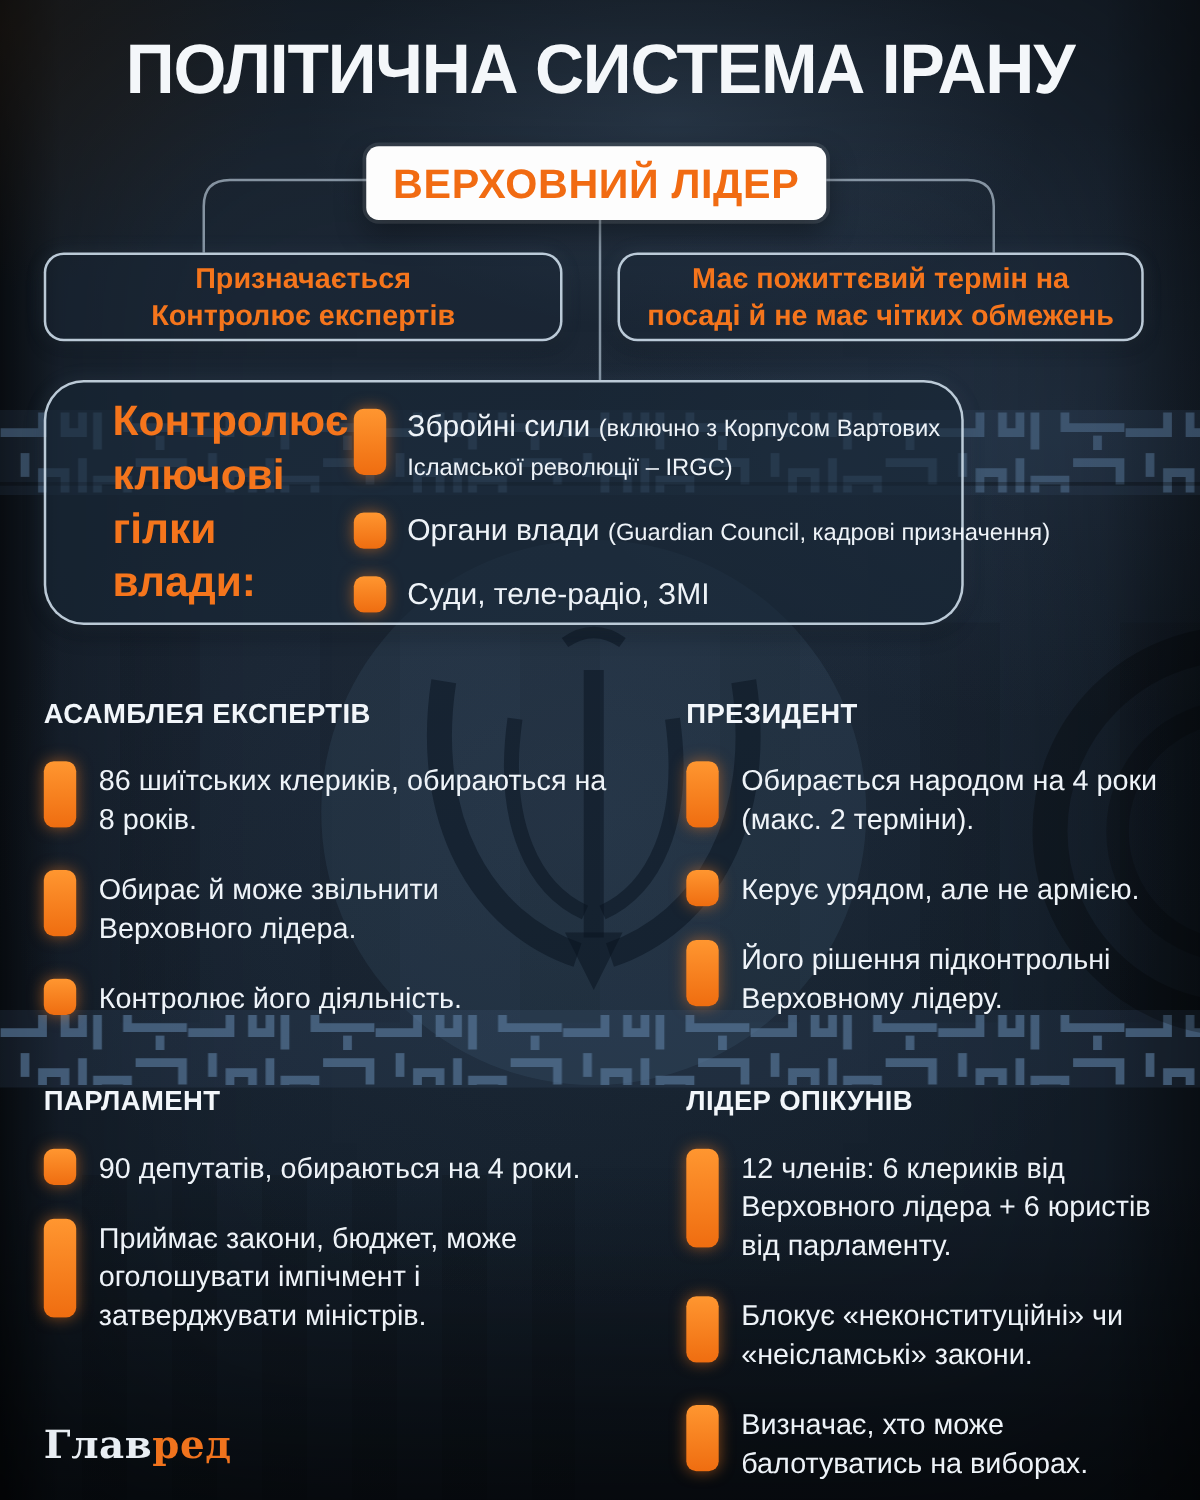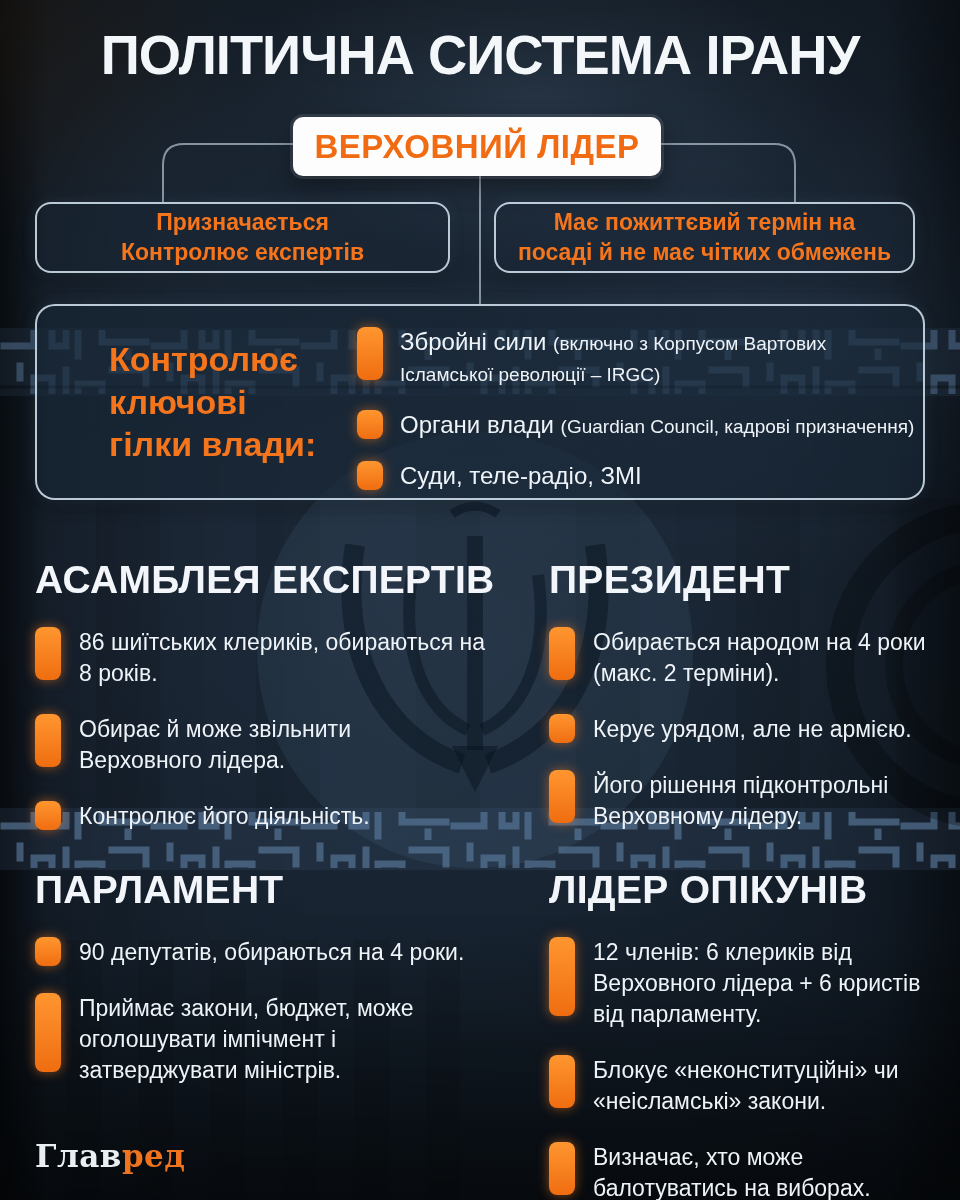--- a/index.html
+++ b/index.html
@@ -47,26 +47,25 @@
     background:rgba(26,40,56,0.38);
     display:flex;align-items:center;justify-content:center;text-align:center;
     color:#f5751c;font-weight:bold;font-size:23px;line-height:1.28;
     white-space:pre-line;
     box-shadow:0 0 16px rgba(150,190,230,0.10), 0 6px 14px rgba(0,0,0,0.25);
     z-index:3;
   }
   .pill.left{left:35px;width:415px;}
   .pill.right{left:494px;width:421px;}
   .big-box{
-    position:absolute;left:35px;top:304px;width:890px;height:196px;box-sizing:border-box;
-    border:2px solid rgba(216,231,245,0.85);border-radius:20px;
+    position:absolute;left:35px;top:304px;width:736px;height:196px;box-sizing:border-box;
+    border:2px solid rgba(216,231,245,0.85);border-radius:32px;
     background:rgba(24,38,54,0.60);
     display:flex;z-index:3;
     box-shadow:0 0 16px rgba(150,190,230,0.10), 0 8px 16px rgba(0,0,0,0.25);
-    padding-left:19px;
   }
   .big-heading{
     width:272px;padding-left:53px;display:flex;align-items:center;
     font-size:34px;font-weight:bold;color:#f5751c;line-height:1.26;
     white-space:pre-line;
   }
   .big-list{flex:1;padding:15px 8px 12px 4px;display:flex;flex-direction:column;justify-content:center;gap:21px;margin-top:12px;}
   .ctl-row{display:flex;gap:17px;align-items:flex-start;}
   .ctl-text{width:515px;color:#eef3f8;font-size:24px;line-height:1.28;margin:0;}
   .ctl-text .detail{font-size:19px;}
@@ -74,21 +73,21 @@
     width:26px;border-radius:8px;flex-shrink:0;
     background:linear-gradient(180deg,#ff9630,#ef6d10);
     box-shadow:0 0 12px rgba(246,124,32,0.55);
   }
   .b1{height:29px}.b2{height:53px}.b3{height:79px}
   .section{position:absolute;z-index:3;}
   #sec-assembly{left:35px;top:558px;width:470px;}
   #sec-president{left:549px;top:558px;width:405px;}
   #sec-parliament{left:35px;top:868px;width:470px;}
   #sec-guardians{left:549px;top:868px;width:405px;}
-  .sec-h{font-size:39px;font-weight:bold;color:#f2f6fa;letter-spacing:0.3px;margin:0 0 25px 0;}
+  .sec-h{font-size:22px;font-weight:bold;color:#f2f6fa;letter-spacing:0.3px;margin:0 0 25px 0;}
   .item{display:flex;gap:18px;margin-bottom:25px;align-items:flex-start;}
   .item p{margin:0;color:#eef3f8;font-size:23px;line-height:1.35;}
   .mw330{max-width:330px}.mw350{max-width:350px}.mw360{max-width:360px}
   .mw380{max-width:380px}.mw420{max-width:420px}
   .logo{
     position:absolute;left:35px;top:1138px;z-index:3;
     font-family:"DejaVu Serif",serif;font-weight:bold;font-size:31px;letter-spacing:0.5px;
   }
   .logo .w{color:#e9eef3}.logo .o{color:#f0731d}
   svg.overlay{position:absolute;left:0;top:0;z-index:2;}

